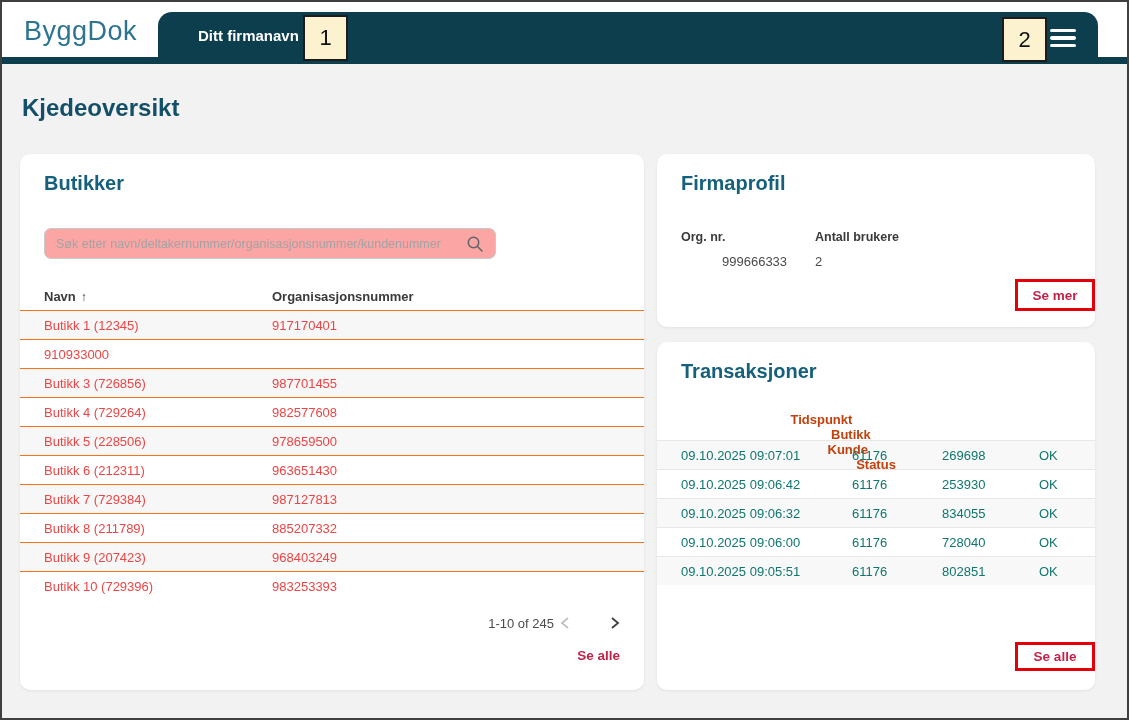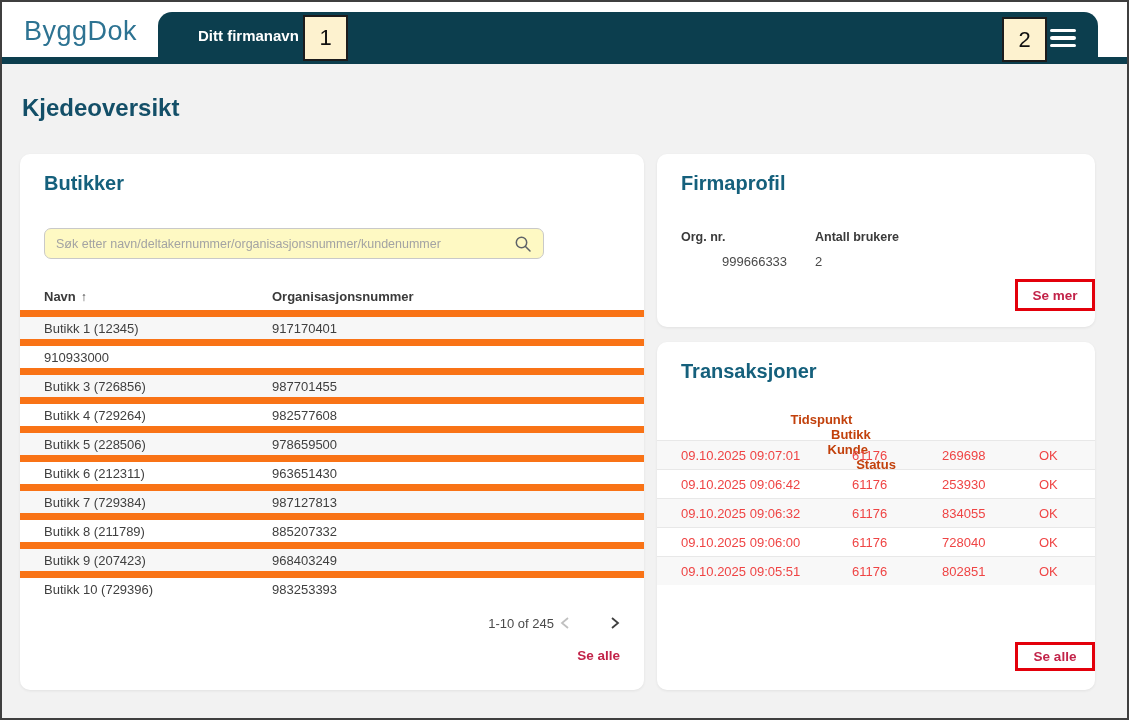--- a/index.html
+++ b/index.html
@@ -78,36 +78,36 @@
   }
   .card-title{
     position:absolute;left:24px;top:18px;
     font-size:20px;font-weight:600;color:var(--title-teal,#15607c);
   }
   .card-butikker{left:18px;top:152px;width:624px;height:536px;}
   .card-firmaprofil{left:655px;top:152px;width:438px;height:173px;}
   .card-transaksjoner{left:655px;top:340px;width:438px;height:348px;}
   
   .search-wrap{
-    position:absolute;left:24px;top:74px;width:500px;height:31px;
-    border:1px solid #c9c9c9;border-radius:7px;background:#fef9c3;
+    position:absolute;left:24px;top:74px;width:452px;height:31px;
+    border:1px solid #c9c9c9;border-radius:7px;background:#fca5a5;
     display:flex;align-items:center;
   }
   .search-input{
     flex:1;border:none;outline:none;background:transparent;
     font-family:inherit;font-size:12.5px;color:#444;
     padding:0 6px 0 11px;
   }
   .search-input::placeholder{color:#a3a3a3;}
   .search-icon{display:flex;align-items:center;padding-right:11px;}
   
   .btable{position:absolute;left:0;top:128px;width:624px;}
   .bhead,.brow{display:flex;align-items:center;height:29px;padding:0 24px;font-size:13px;}
   .bhead{height:28px;font-weight:700;color:#3a3a3a;}
-  .brow{color:#404040;border-top:7px solid #f97316;cursor:pointer;}
+  .brow{color:#ef4444;border-top:1px solid #f97316;cursor:pointer;}
   .brow.alt{background:#f7f7f7;}
   .bc1{width:228px;}
   .bc2{flex:1;}
   .sort-arrow{font-size:12px;margin-left:5px;color:#3a3a3a;}
   
   .pagination{
     position:absolute;left:0;top:458px;width:624px;height:22px;
     display:flex;align-items:center;justify-content:flex-end;
     padding-right:18px;font-size:13px;color:#4a4a4a;
   }
@@ -127,21 +127,21 @@
   .fp-value{position:absolute;top:100px;font-size:13px;color:#4a4a4a;}
   .fp-org-label{left:24px;}
   .fp-org-value{left:24px;margin-left:41px;}
   .fp-users-label{left:158px;}
   .fp-users-value{left:158px;}
   .fp-redbox{left:358px;top:125px;width:80px;height:32px;}
   
   .ttable{position:absolute;left:0;top:70px;width:438px;}
   .thead,.trow{display:flex;align-items:center;height:29px;padding:0 24px;font-size:13px;}
   .thead{height:28px;font-weight:700;color:#c2410c;flex-direction:column;}
-  .trow{color:#ef4444;border-top:1px solid #e8e8e8;cursor:pointer;}
+  .trow{color:#0f766e;border-top:1px solid #e8e8e8;cursor:pointer;}
   .trow.alt{background:#f8f8f8;}
   .tc1{width:171px;}
   .tc2{width:90px;}
   .tc3{width:97px;}
   .tc4{flex:1;}
   .tx-redbox{left:358px;top:300px;width:80px;height:29px;}
 </style>
 </head>
 <body>
 

